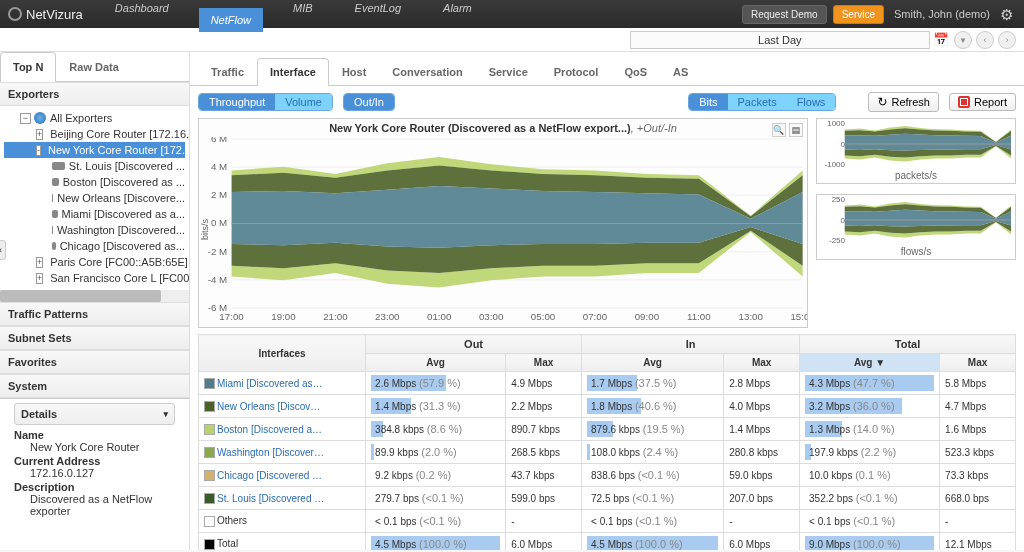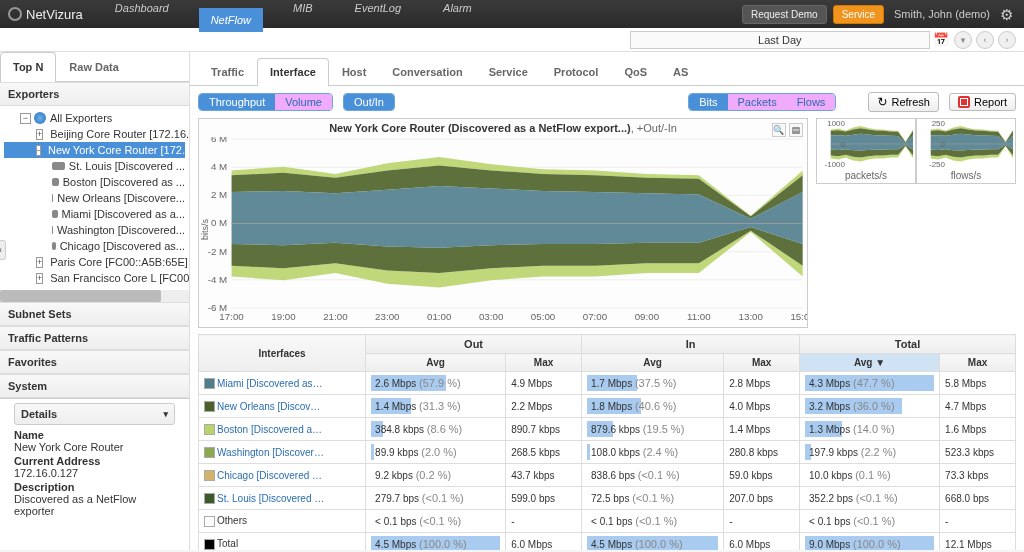--- a/index.html
+++ b/index.html
@@ -50,50 +50,50 @@
 .tree-globe { width: 12px; height: 12px; border-radius: 50%; background: radial-gradient(#6ab0e8,#2a70b8); display: inline-block; margin-right: 4px; }
 
 .hscroll { height: 12px; background: #eee; position: relative; }
 .hscroll-thumb { position: absolute; left: 0; width: 85%; height: 100%; background: #bbb; border-radius: 2px;}
 
 
 .details { border-top: 1px solid #ccc; padding: 4px 14px; font-size: 11px; }
 .details-hdr { display: flex; align-items: center; background: linear-gradient(#f8f8f8,#eee); padding: 4px 6px; border: 1px solid #ccc; border-radius: 3px; margin-bottom: 4px; font-weight: bold;}
 .details-hdr .caret { margin-left: auto; font-size: 9px; }
 .details dt { font-weight: bold; margin-top: 2px; }
-.details dd { margin-bottom: 2px; }
+.details dd { margin-bottom: 2px; margin-left: 16px; }
 
 
 .collapse-handle { position: absolute; left: -8px; top: 240px; width: 14px; height: 20px; background: #eee; border: 1px solid #ccc; border-radius: 3px; cursor: pointer; display: flex; align-items: center; justify-content: center; font-size: 9px; z-index: 10;}
 
 
 .sub-tabs { display: flex; border-bottom: 1px solid #ccc; padding: 0 8px; margin-top: 6px;}
 .sub-tab { padding: 7px 12px; cursor: pointer; font-weight: bold; color: #666; border: 1px solid transparent; border-bottom: none; }
 .sub-tab.active { border-color: #ccc; background: #fff; border-radius: 4px 4px 0 0; margin-bottom: -1px; color: #333; }
 
 
 .pillrow { display: flex; align-items: center; padding: 6px 8px; gap: 10px; }
 .pillgroup { display: inline-flex; border: 1px solid #6aa6db; border-radius: 4px; overflow: hidden; }
-.pill { padding: 2px 10px; cursor: pointer; font-size: 11px; color: #2a6db0; background: #f0abfc; }
+.pill { padding: 2px 10px; cursor: pointer; font-size: 11px; color: #2a6db0; background: #7dd3fc; }
 .pill.active { background: #4a90d9; color: #fff; }
 .spacer { flex: 1; }
 .btn-small { border: 1px solid #bbb; border-radius: 3px; padding: 2px 8px; background: linear-gradient(#fff,#eee); cursor: pointer; display: inline-flex; align-items: center; gap: 4px; font-size: 11px;}
 .pdf-icon { width: 12px; height: 12px; background: #d33; border-radius: 2px; display: inline-block; position: relative;}
 .pdf-icon::after { content: ''; position: absolute; inset: 2px; border: 1px solid #fff;}
 .refresh-icon { display: inline-block; font-size: 12px; }
 
 
 .chartwrap { display: flex; padding: 0 8px; gap: 8px; }
 .chart-main { flex: 1; border: 1px solid #ccc; background: #fdfdfd; position: relative; height: 210px;}
 .chart-title { text-align: center; font-weight: bold; padding: 3px; font-size: 11px; }
-.chart-title .sub { font-weight: normal; color: #666; }
+.chart-title .sub { font-weight: normal; color: #666; font-style: italic; }
 .chart-icons { position: absolute; right: 4px; top: 4px; display: flex; gap: 3px; }
 .chart-icon { width: 14px; height: 14px; border: 1px solid #ccc; background: #f8f8f8; cursor: pointer; font-size: 9px; display: flex; align-items: center; justify-content: center;}
 .chart-svg { width: 100%; height: 185px; display: block; }
-.mini-charts { width: 200px; display: flex; flex-direction: row; gap: 0; }
+.mini-charts { width: 200px; display: flex; flex-direction: column; gap: 10px; }
 .mini { border: 1px solid #ccc; height: 66px; position: relative;}
 .mini svg { width: 100%; height: 50px; display: block;}
 .mini-lbl { text-align: center; font-size: 10px; color: #666; padding: 1px;}
 .mini-yaxis { position: absolute; left: 2px; top: 0; bottom: 14px; width: 26px; display: flex; flex-direction: column; justify-content: space-between; font-size: 8px; color: #666; text-align: right;}
 
 
 .tablewrap { padding: 6px 8px; }
 table.data { width: 100%; border-collapse: collapse; font-size: 10px; }
 table.data th, table.data td { border: 1px solid #ddd; padding: 3px 5px; text-align: left; }
 table.data th { background: linear-gradient(#f8f8f8,#eee); font-weight: bold; text-align: center;}
@@ -153,22 +153,22 @@
         <div class="tree-row l3"><span class="tree-icon"></span>New Orleans [Discovere...</div>
         <div class="tree-row l3"><span class="tree-icon"></span>Miami [Discovered as a...</div>
         <div class="tree-row l3"><span class="tree-icon"></span>Washington [Discovered...</div>
         <div class="tree-row l3"><span class="tree-icon"></span>Chicago [Discovered as...</div>
         <div class="tree-row l2"><span class="tree-exp">+</span><span class="tree-icon"></span>Paris Core [FC00::A5B:65E]</div>
         <div class="tree-row l2"><span class="tree-exp">+</span><span class="tree-icon"></span>San Francisco Core L [FC00::B...</div>
       </div>
     <div class="hscroll">
         <div class="hscroll-thumb"></div>
       </div>
+    <div class="section-hdr">Traffic Patterns</div>
     <div class="section-hdr">Subnet Sets</div>
-    <div class="section-hdr">Traffic Patterns</div>
     <div class="section-hdr">Favorites</div>
     <div class="section-hdr">System</div>
 
     <div class="details">
       <div class="details-hdr">
         <span>Details</span>
         <span class="caret">▾</span>
       </div>
       <dl>
         <dt>Name</dt>

